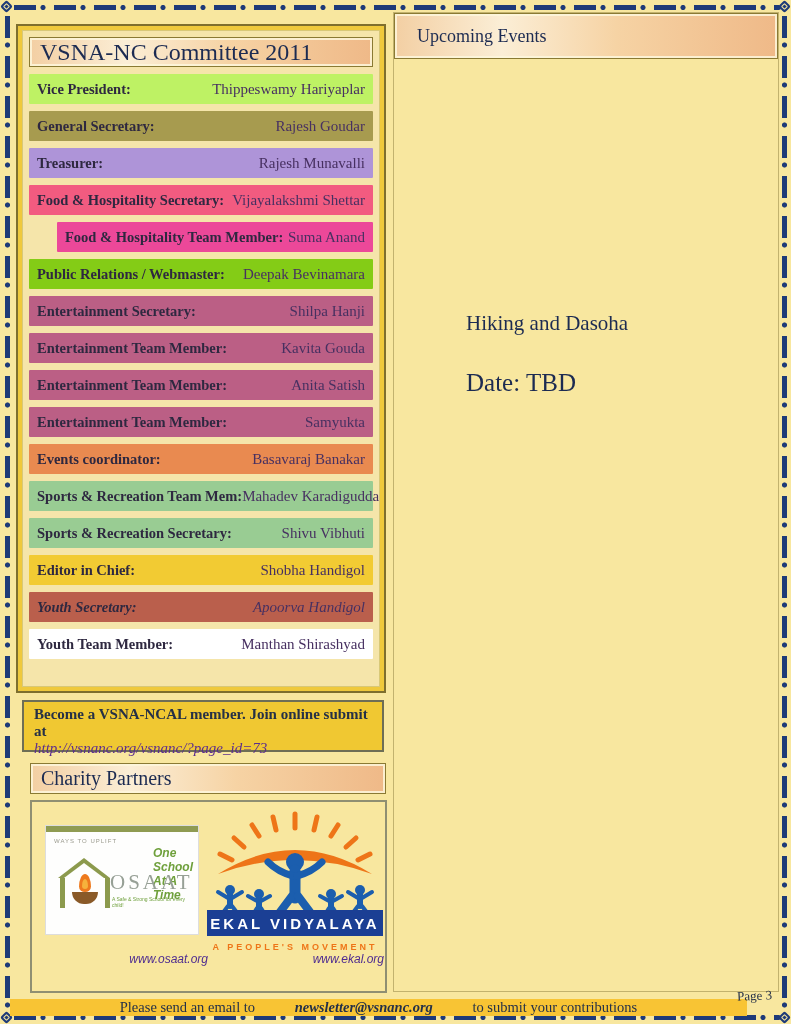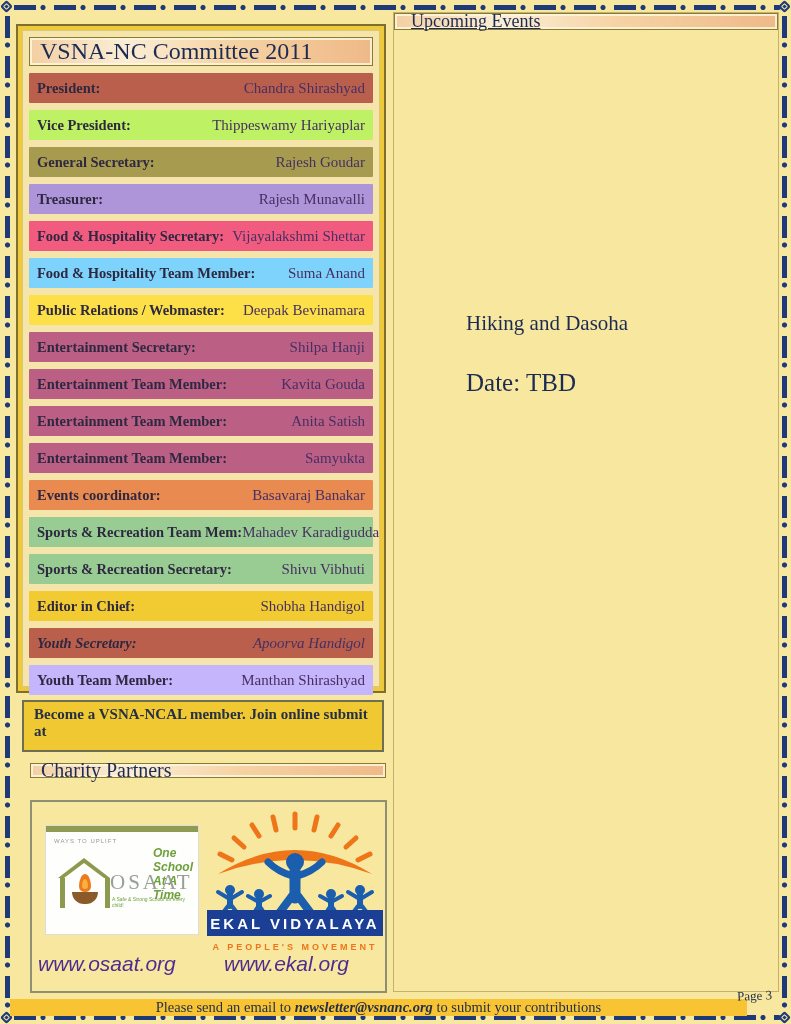--- a/index.html
+++ b/index.html
@@ -59,21 +59,21 @@
 
   
   .member-box{
     position:absolute;left:22px;top:700px;width:362px;height:52px;box-sizing:border-box;
     background:#F0C832;border:2px solid #6E6E55;padding:4px 10px 0 10px;
   }
   .member-line1{font-weight:bold;font-size:15px;color:#253046;}
   .member-link{font-style:italic;font-size:15px;color:var(--link_purple,#5B2D8E);}
 
   
-  .charity-header{position:absolute;left:30px;top:763px;width:356px;height:15px;
+  .charity-header{position:absolute;left:30px;top:763px;width:356px;height:31px;
     font-size:20px;padding-left:10px;box-sizing:border-box;}
   .charity-box{
     position:absolute;left:30px;top:800px;width:357px;height:193px;box-sizing:border-box;
     border:2px solid #8F8F72;
   }
   
   .osaat-card{position:absolute;left:14px;top:24px;width:152px;height:108px;background:#FEFEFD;
     box-shadow:0 0 0 1px #DDD;overflow:hidden;}
   .osaat-bar{position:absolute;left:0;top:0;right:0;height:6px;background:#8F9B52;}
   .osaat-ways{position:absolute;left:8px;top:12px;font-family:"Liberation Sans",sans-serif;
@@ -100,38 +100,38 @@
   .ekal{position:absolute;left:172px;top:4px;width:182px;height:152px;}
   .ekal-band{position:absolute;left:3px;top:104px;width:176px;height:26px;background:#1B3F94;
     display:flex;align-items:center;justify-content:center;}
   .ekal-band span{color:#FFFFFF;font-family:"Liberation Sans",sans-serif;font-weight:bold;
     font-size:15px;letter-spacing:3px;white-space:nowrap;}
   .ekal-tag{position:absolute;left:0;top:136px;width:182px;text-align:center;
     color:#EE7518;font-family:"Liberation Sans",sans-serif;font-weight:bold;
     font-size:9px;letter-spacing:3px;white-space:nowrap;}
   
   .charity-url{position:absolute;top:150px;font-family:"Liberation Sans",sans-serif;
-    font-style:italic;font-size:21px;color:#4E2C90;text-align:left;cursor:pointer;}
+    font-style:italic;font-size:12px;color:#4E2C90;text-align:right;cursor:pointer;}
   .url-osaat{left:6px;width:170px;}
   .url-ekal{left:192px;width:160px;}
 
   
   .events-panel{
     position:absolute;left:393px;top:12px;width:386px;height:980px;box-sizing:border-box;
     border:1px solid rgba(150,135,70,.55);
   }
-  .events-header{height:17px;font-size:18px;padding-left:16px;box-sizing:border-box;text-decoration:underline;}
+  .events-header{height:46px;font-size:18px;padding-left:22px;box-sizing:border-box;}
   .event-name{position:absolute;left:72px;top:298px;font-size:21px;color:var(--title_navy,#1C2B52);}
   .event-date{position:absolute;left:72px;top:356px;font-size:25px;color:var(--title_navy,#1C2B52);}
 
   
   .footer-band{
     position:absolute;left:10px;top:999px;width:737px;height:17px;background:var(--footer_gold,#F8C434);
     display:flex;align-items:center;justify-content:center;
-    font-size:14.5px;color:#243048;white-space:pre;
+    font-size:14.5px;color:#243048;white-space:pre;gap:36px;
   }
   .footer-band .em{font-weight:bold;font-style:italic;}
   .page-label{position:absolute;left:737px;top:988px;font-size:13px;color:#243048;
     transform:rotate(-2.5deg);}
 </style>
 </head>
 <body>
 
 <div class="hborder" style="left:10px;top:4px;width:771px;"></div>
 <div class="hborder" style="left:10px;top:1014px;width:771px;"></div>
@@ -139,24 +139,20 @@
 <div class="vborder" style="left:781px;top:12px;height:1000px;"></div>
 <div class="corner" style="left:2px;top:2px;"></div>
 <div class="corner" style="left:780px;top:2px;"></div>
 <div class="corner" style="left:2px;top:1013px;"></div>
 <div class="corner" style="left:780px;top:1013px;"></div>
 
 <div class="committee-panel">
   <div class="committee-inner">
     <div class="grad-header committee-title">VSNA-NC Committee 2011</div>
     <div class="rows">
-  <div class="crow" style="background: rgb(186, 95, 76);">
-    <span class="lbl">President:</span>
-    <span class="nm">Chandra Shirashyad</span>
-  </div>
 
   <div class="crow" style="background: #bef264;">
     <span class="lbl">Vice President:</span>
     <span class="nm">Thippeswamy Hariyaplar</span>
   </div>
 
   <div class="crow" style="background: rgb(167, 155, 79);">
     <span class="lbl">General Secretary:</span>
     <span class="nm">Rajesh Goudar</span>
   </div>
@@ -164,26 +160,26 @@
   <div class="crow" style="background: rgb(174, 148, 216);">
     <span class="lbl">Treasurer:</span>
     <span class="nm">Rajesh Munavalli</span>
   </div>
 
   <div class="crow" style="background: rgb(242, 91, 128);">
     <span class="lbl">Food &amp; Hospitality Secretary:</span>
     <span class="nm">Vijayalakshmi Shettar</span>
   </div>
 
-  <div class="crow" style="background: #7dd3fc;">
+  <div class="crow" style="background: #ec4899; margin-left: 28px;">
     <span class="lbl">Food &amp; Hospitality Team Member:</span>
     <span class="nm">Suma Anand</span>
   </div>
 
-  <div class="crow" style="background: #fde047;">
+  <div class="crow" style="background: #84cc16;">
     <span class="lbl">Public Relations / Webmaster:</span>
     <span class="nm">Deepak Bevinamara</span>
   </div>
 
   <div class="crow" style="background: rgb(187, 95, 133);">
     <span class="lbl">Entertainment Secretary:</span>
     <span class="nm">Shilpa Hanji</span>
   </div>
 
   <div class="crow" style="background: rgb(187, 95, 133);">
@@ -219,30 +215,31 @@
   <div class="crow" style="background: rgb(242, 203, 51);">
     <span class="lbl">Editor in Chief:</span>
     <span class="nm">Shobha Handigol</span>
   </div>
 
   <div class="crow" style="background: rgb(186, 95, 76); font-style: italic;">
     <span class="lbl">Youth Secretary:</span>
     <span class="nm">Apoorva Handigol</span>
   </div>
 
-  <div class="crow" style="background: #c4b5fd; gap: 20px;">
+  <div class="crow" style="background: #ffffff; gap: 20px;">
     <span class="lbl">Youth Team Member:</span>
     <span class="nm">Manthan Shirashyad</span>
   </div>
 </div>
   </div>
 </div>
 
 <div class="member-box">
   <div class="member-line1">Become a VSNA-NCAL  member. Join online submit at</div>
+  <div class="member-link">http://vsnanc.org/vsnanc/?page_id=73</div>
 </div>
 
 <div class="grad-header charity-header">Charity Partners</div>
 
 <div class="charity-box">
 
   <div class="osaat-card">
     <div class="osaat-bar"></div>
     <div class="osaat-ways">WAYS TO UPLIFT</div>
     <div class="osaat-house-roof"></div>

